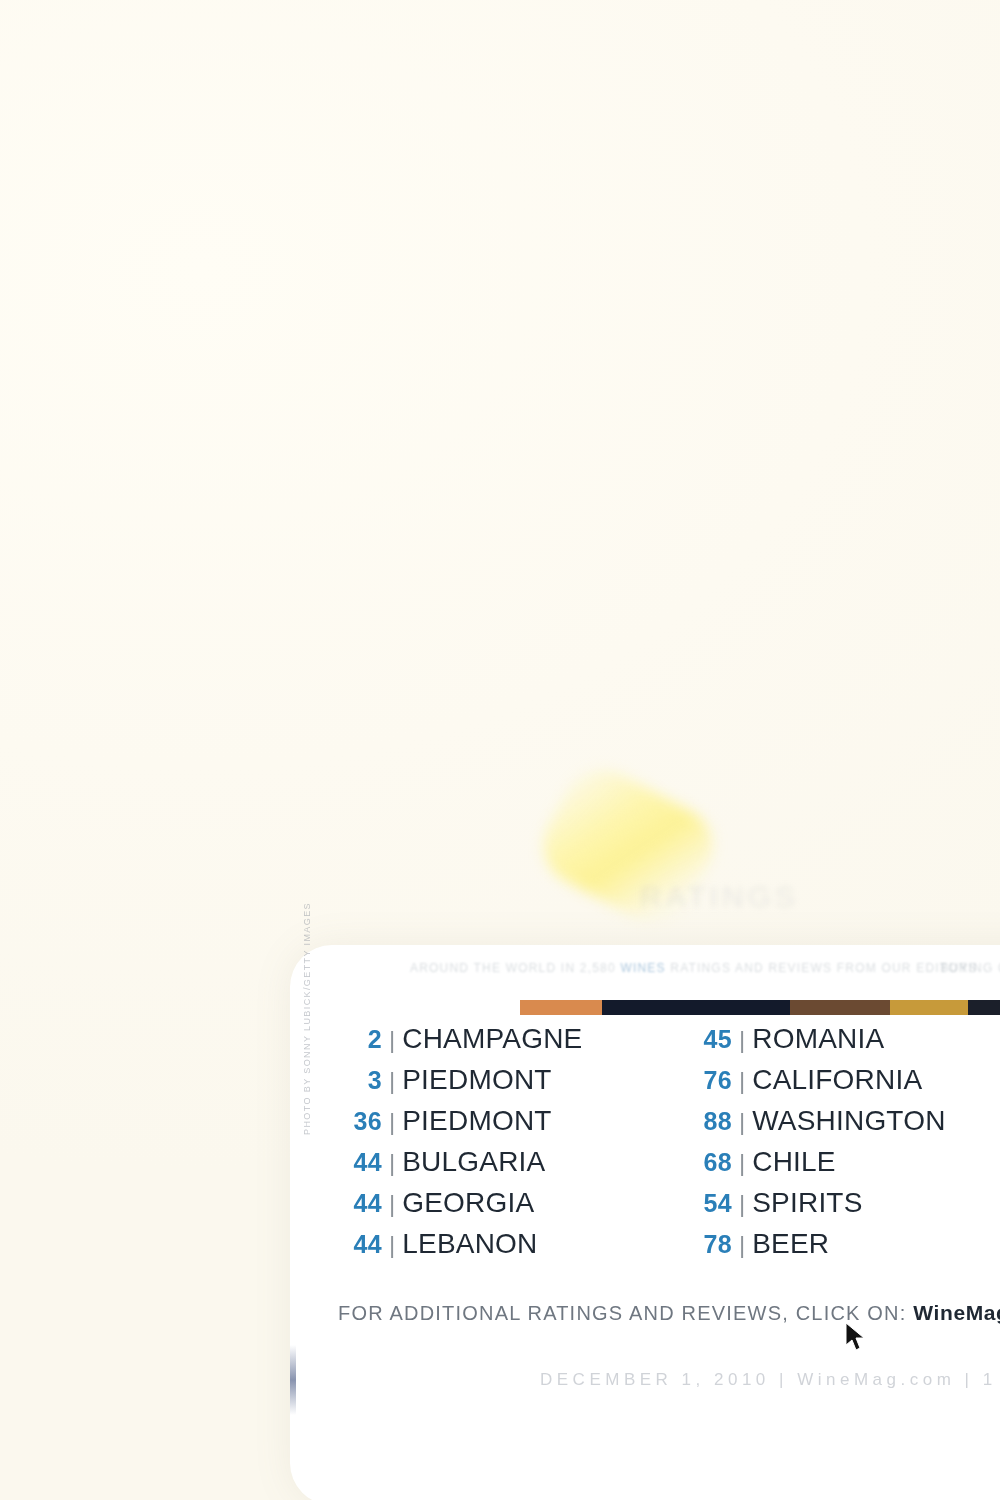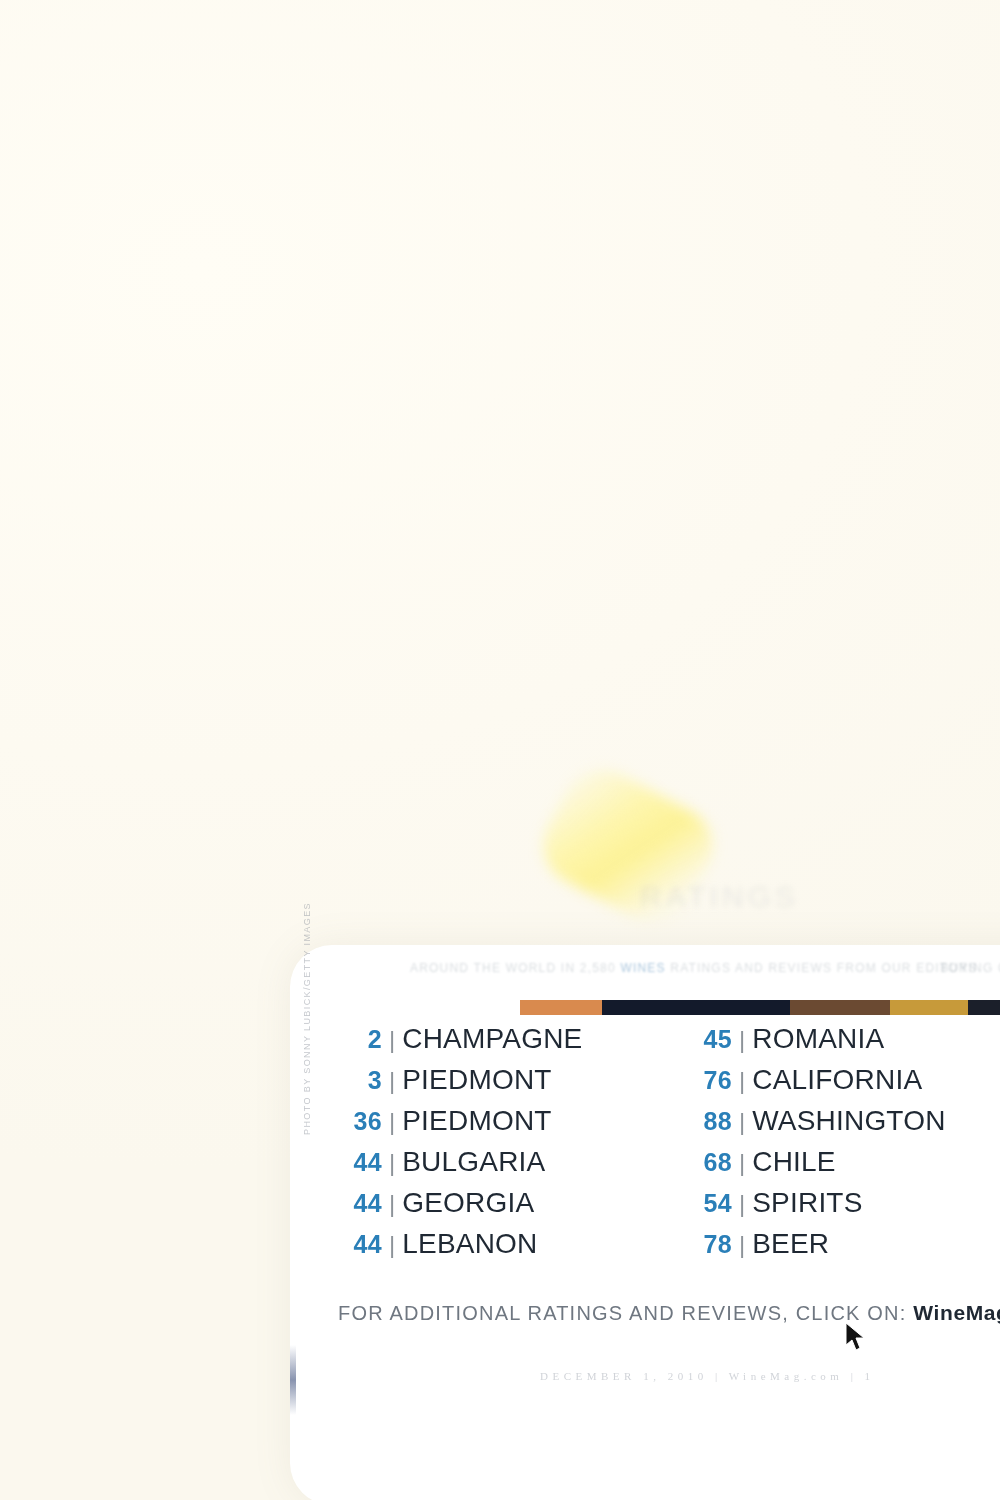--- a/index.html
+++ b/index.html
@@ -155,24 +155,23 @@
     font-size: 21px;
   }
 
   
   #issue-line {
     position: absolute;
     left: 250px;
     top: 425px;
     white-space: nowrap;
     color: rgba(150,158,168,0.45);
-    font-size: 11px;
+    font-size: 17px;
     letter-spacing: 4.5px;
     filter: blur(0.6px);
-    font-family: Liberation Serif, serif;
   }
 
   
   #photo-credit {
     position: absolute;
     left: 12px;
     top: 190px;
     transform: rotate(-90deg);
     transform-origin: left top;
     color: rgba(140,146,155,0.5);

